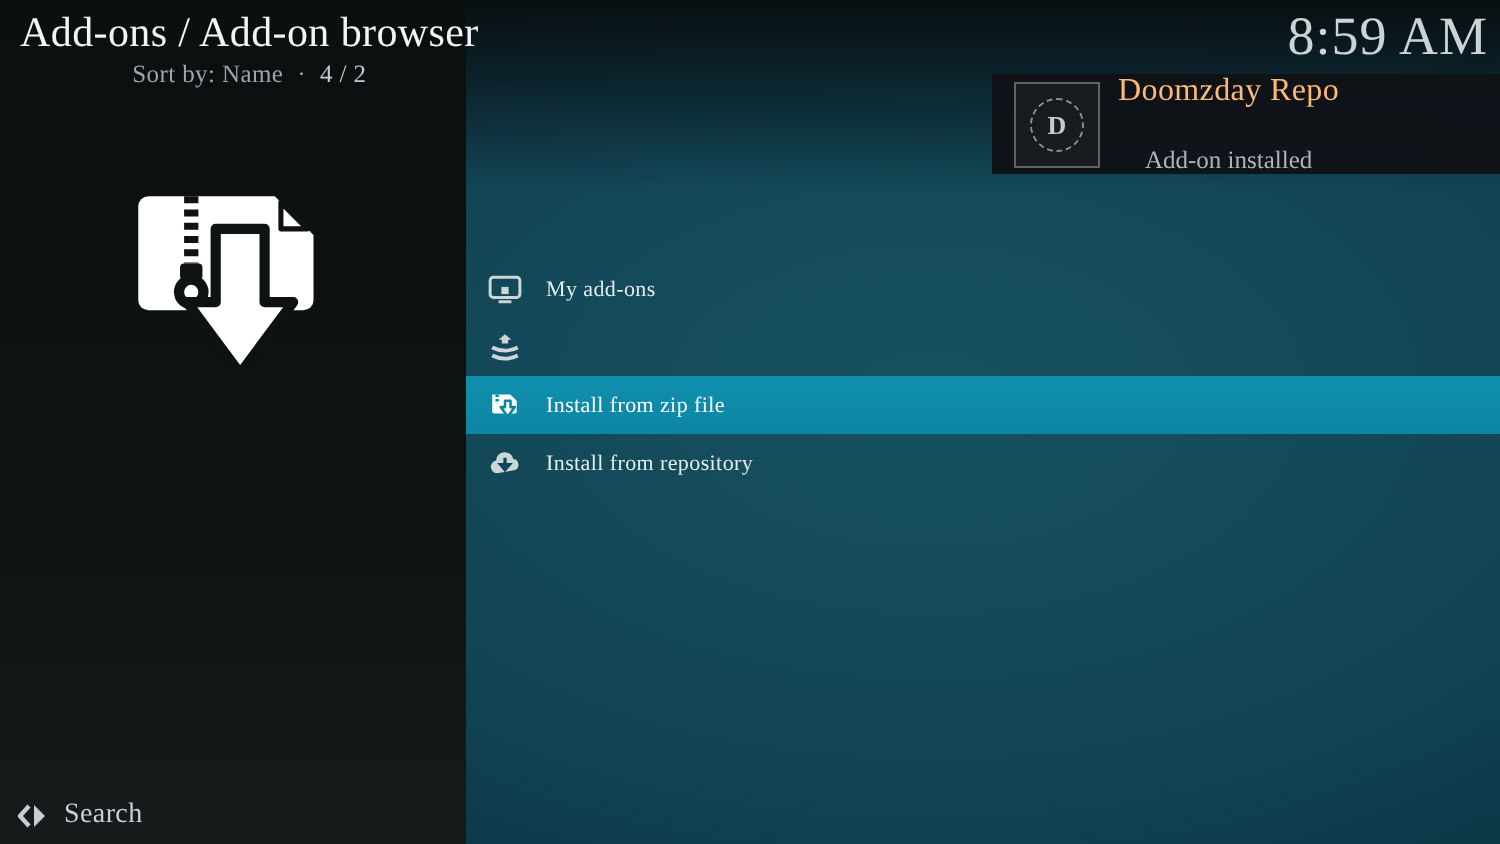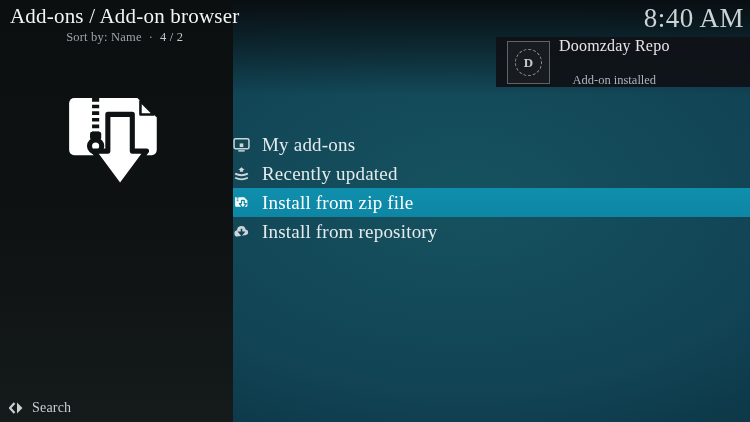--- a/index.html
+++ b/index.html
@@ -36,26 +36,26 @@
     width:43px;height:43px;margin-left:11px;flex:0 0 auto;
     background:#181b1f;border:1px solid #5f6468;box-sizing:border-box;
     display:flex;align-items:center;justify-content:center;
   }
   .toast-ring{
     width:27px;height:27px;border:1.5px dashed #8a9298;border-radius:50%;
     display:flex;align-items:center;justify-content:center;box-sizing:border-box;
   }
   .toast-letter{font-size:13px;font-weight:bold;color:#c4ccd2;line-height:1;}
   .toast-text{margin-left:9px;min-width:0;}
-  .toast-title{font-size:16px;color:#e5e5e5;letter-spacing:.2px;}
+  .toast-title{font-size:16px;color:#fdba74;letter-spacing:.2px;}
   .toast-sub{font-size:12.5px;color:#aeb5b9;margin-top:18px;}
   .menu{position:absolute;left:233px;top:130px;right:0;}
   .menu-row{
-    height:29px;display:flex;align-items:center;
-    color:#e4ebed;font-size:19px;letter-spacing:.2px;cursor:default;
+    height:29px;display:flex;align-items:center;padding-left:11px;
+    color:#e4ebed;font-size:11px;letter-spacing:.2px;cursor:default;
   }
   .menu-row .mi{width:17px;height:17px;margin-right:12px;flex:0 0 auto;color:#ccd6d9;display:flex;align-items:center;justify-content:center;}
   .menu-row.selected{
     background:linear-gradient(to bottom,#0f8fad 0%,#0d86a4 100%);
     color:#ffffff;
   }
   .menu-row.selected .mi{color:#ffffff;}
   .options-btn{
     position:absolute;left:8px;bottom:6px;display:flex;align-items:center;
     color:#c9cfd1;font-size:14px;letter-spacing:.2px;
@@ -87,21 +87,21 @@
     </div>
   </div>
 
   <div class="header">
     <div class="page-title">Add-ons / Add-on browser</div>
     <div class="page-subtitle">
       <span>Sort by: Name</span><span class="dot">·</span><span class="pos">4 / 2</span>
     </div>
   </div>
 
-  <div class="clock">8:40 AM</div>
+  <div class="clock">8:59 AM</div>
 
   <div class="toast">
     <div class="toast-icon">
       <div class="toast-ring">
         <span class="toast-letter">D</span>
       </div>
     </div>
     <div class="toast-text">
       <div class="toast-title">Doomzday Repo</div>
       <div class="toast-sub">Add-on installed</div>
@@ -122,21 +122,20 @@
     </div>
 
     <div class="menu-row">
       <span class="mi">
         <svg width="17" height="17" viewBox="0 0 16 16">
           <path d="M8 2 L11 4.6 H9.5 V6.4 H6.5 V4.6 H5 Z" fill="currentColor"></path>
           <path d="M2 8.2 Q8 11.2 14 8.2" fill="none" stroke="currentColor" stroke-width="1.8"></path>
           <path d="M2 12 Q8 15 14 12" fill="none" stroke="currentColor" stroke-width="1.8"></path>
         </svg>
       </span>
-      <span>Recently updated</span>
     </div>
 
     <div class="menu-row selected">
       <span class="mi">
         <svg width="17" height="17" viewBox="0 0 16 16">
           <path d="M2 3 H10.5 L13.5 6 V11 a1 1 0 0 1 -1 1 H3 a1 1 0 0 1 -1 -1 Z" fill="currentColor"></path>
           <line x1="4.3" y1="3" x2="4.3" y2="7.5" stroke="#0d86a4" stroke-width="1.6" stroke-dasharray="1.2 1"></line>
           <path d="M8 6 H10.6 V9 H12.6 L9.3 13.4 L6 9 H8 Z" fill="currentColor" stroke="#0d86a4" stroke-width="1.2" stroke-linejoin="round"></path>
         </svg>
       </span>

